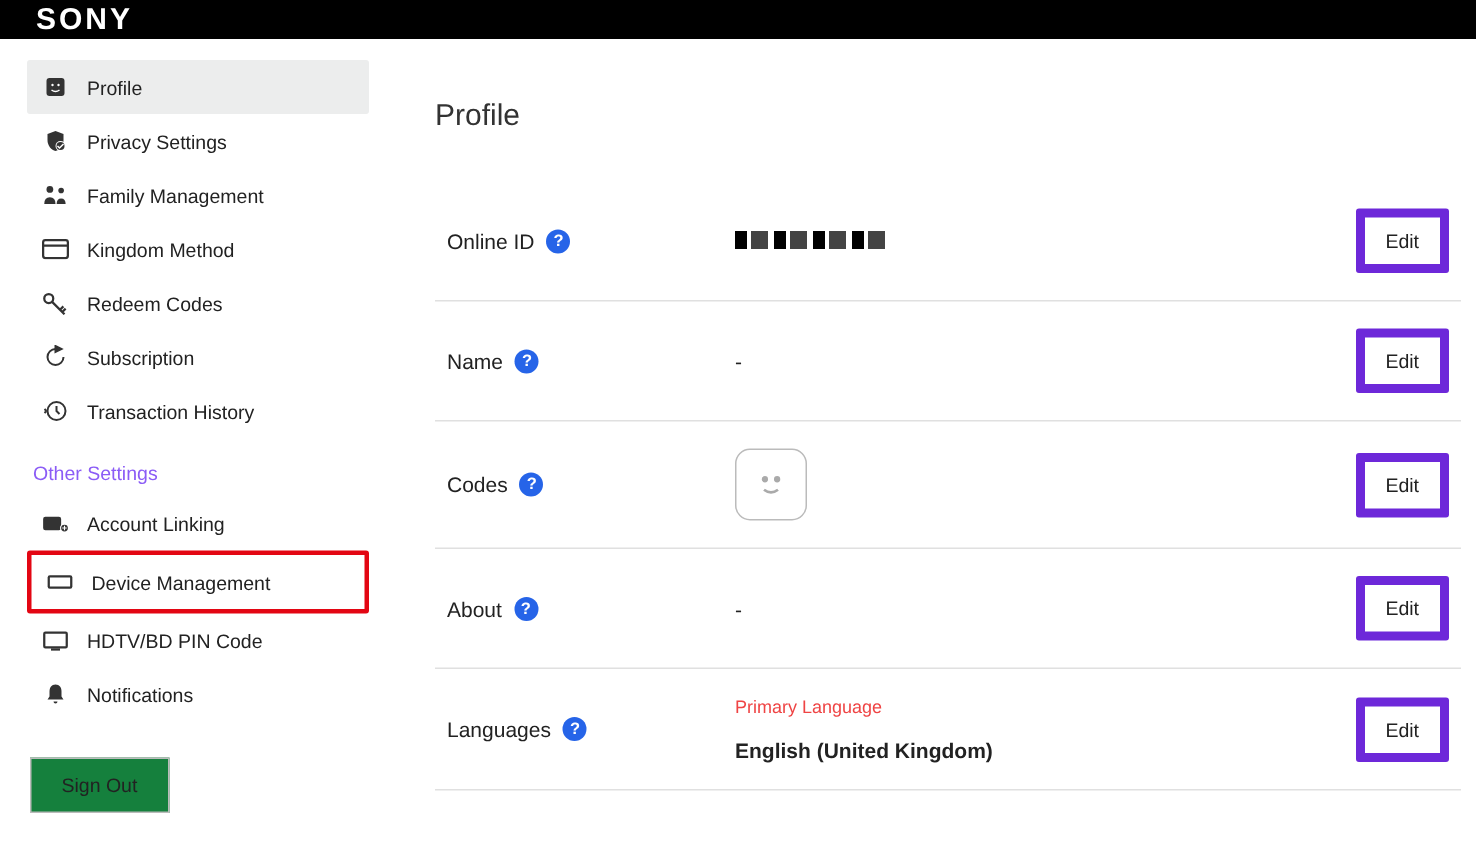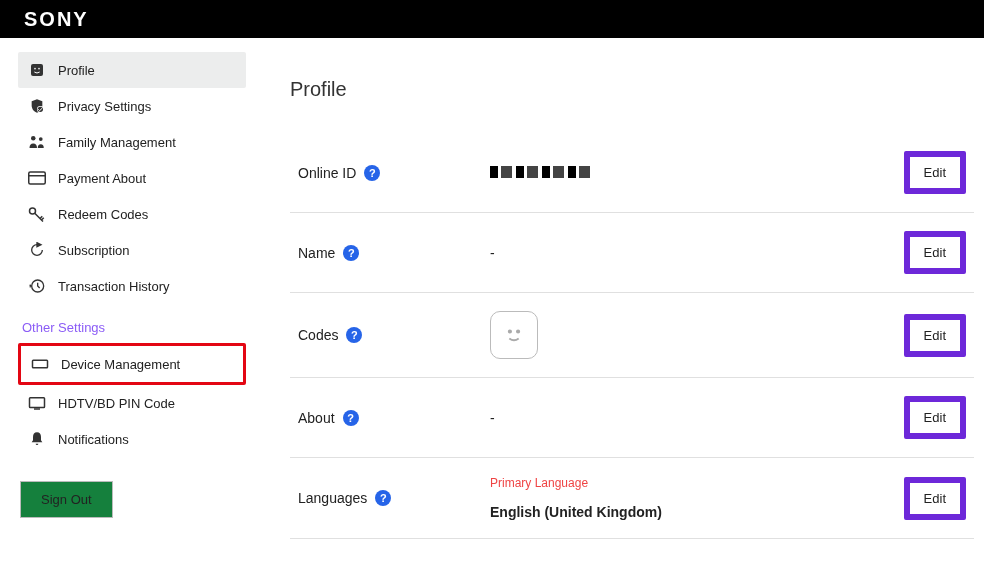--- a/index.html
+++ b/index.html
@@ -9,21 +9,21 @@
       font-family: -apple-system, BlinkMacSystemFont, "Segoe UI", Arial, sans-serif;
     }
     body {
       background: #fff;
       width: 984px;
       height: 570px;
       overflow: hidden;
     }
     .header {
       background: #000;
-      height: 38px;
+      height: 26px;
       display: flex;
       align-items: center;
       padding-left: 24px;
     }
     .logo {
       color: #fff;
       font-size: 20px;
       font-weight: bold;
       letter-spacing: 2px;
       font-family: "Arial Black", sans-serif;
@@ -202,21 +202,21 @@
       </span>
       <span>Family Management</span>
     </div>
     <div class="sidebar-item">
       <span class="icon">
         <svg width="18" height="14" viewBox="0 0 24 18" fill="none" stroke="currentColor" stroke-width="2">
             <rect x="1" y="1" width="22" height="16" rx="2"></rect>
             <line x1="1" y1="6" x2="23" y2="6"></line>
           </svg>
       </span>
-      <span>Payment About</span>
+      <span>Kingdom Method</span>
     </div>
     <div class="sidebar-item">
       <span class="icon">
         <svg width="18" height="16" viewBox="0 0 24 20" fill="currentColor">
             <circle cx="6" cy="6" r="4" fill="none" stroke="currentColor" stroke-width="2"></circle>
             <path d="M9 9 L20 20 M16 16 L19 13 M18 18 L21 15" stroke="currentColor" stroke-width="2"></path>
           </svg>
       </span>
       <span>Redeem Codes</span>
     </div>
@@ -235,20 +235,31 @@
             <circle cx="13" cy="12" r="9"></circle>
             <path d="M13 7 V12 L16 15"></path>
             <path d="M3 12 L1 10 M3 12 L1 14"></path>
           </svg>
       </span>
       <span>Transaction History</span>
     </div>
 
     <div class="section-title">Other Settings</div>
 
+    <div class="sidebar-item">
+      <span class="icon">
+        <svg width="18" height="14" viewBox="0 0 24 18" fill="currentColor">
+            <rect x="1" y="3" width="16" height="12" rx="2"></rect>
+            <circle cx="20" cy="13" r="4" fill="#fff"></circle>
+            <circle cx="20" cy="13" r="3" fill="currentColor"></circle>
+            <path d="M18 13 L22 13 M20 11 L20 15" stroke="#fff" stroke-width="1"></path>
+          </svg>
+      </span>
+      <span>Account Linking</span>
+    </div>
     <div class="highlight-box">
       <div class="sidebar-item">
         <span class="icon">
           <svg width="18" height="12" viewBox="0 0 24 14" fill="currentColor">
               <rect x="1" y="1" width="22" height="12" rx="2"></rect>
               <rect x="3" y="3" width="18" height="8" fill="#fff"></rect>
             </svg>
         </span>
         <span>Device Management</span>
       </div>

